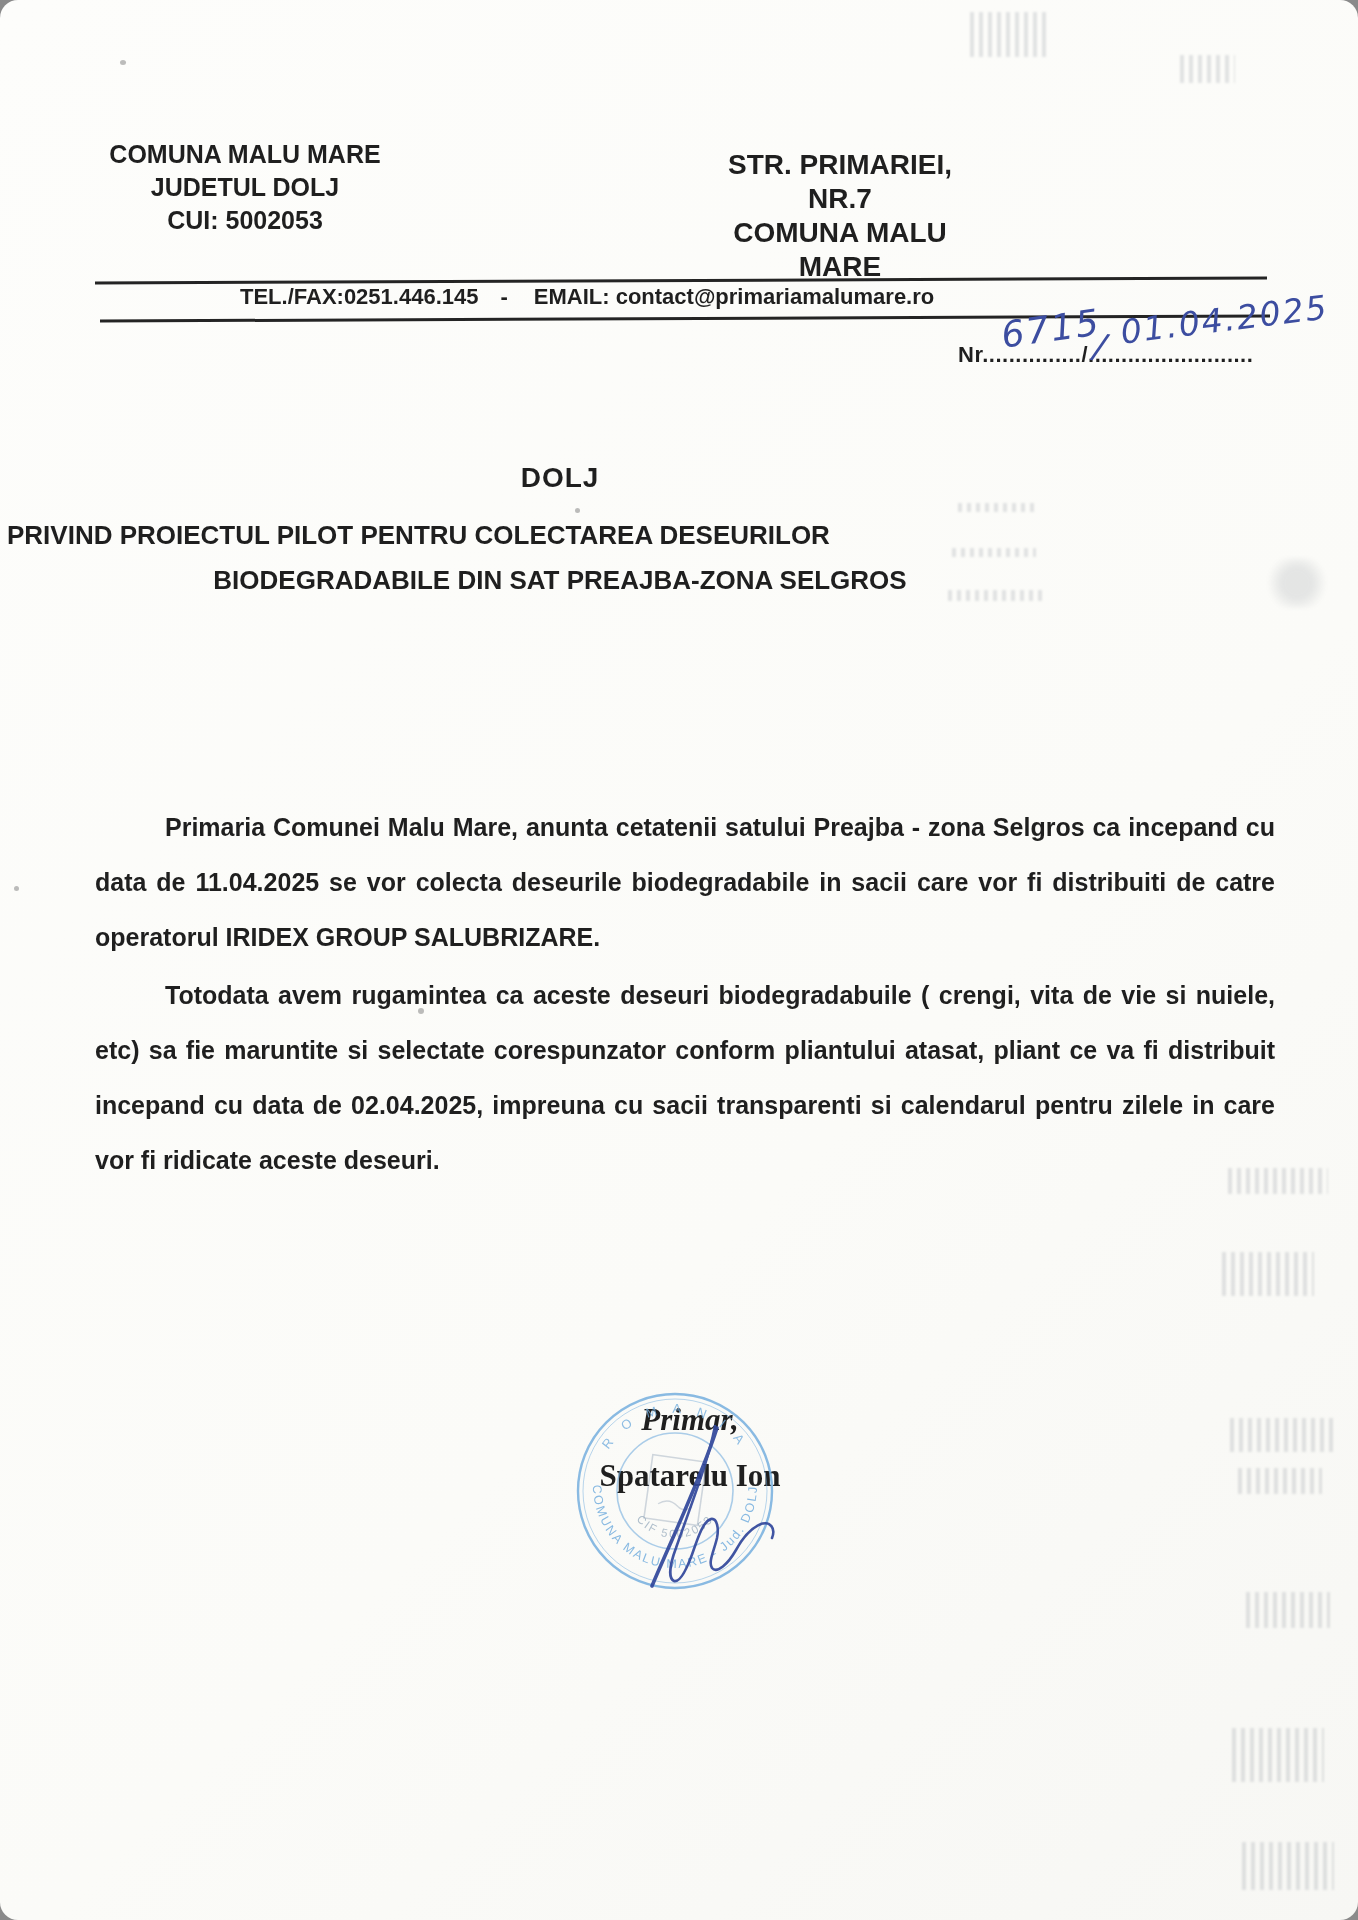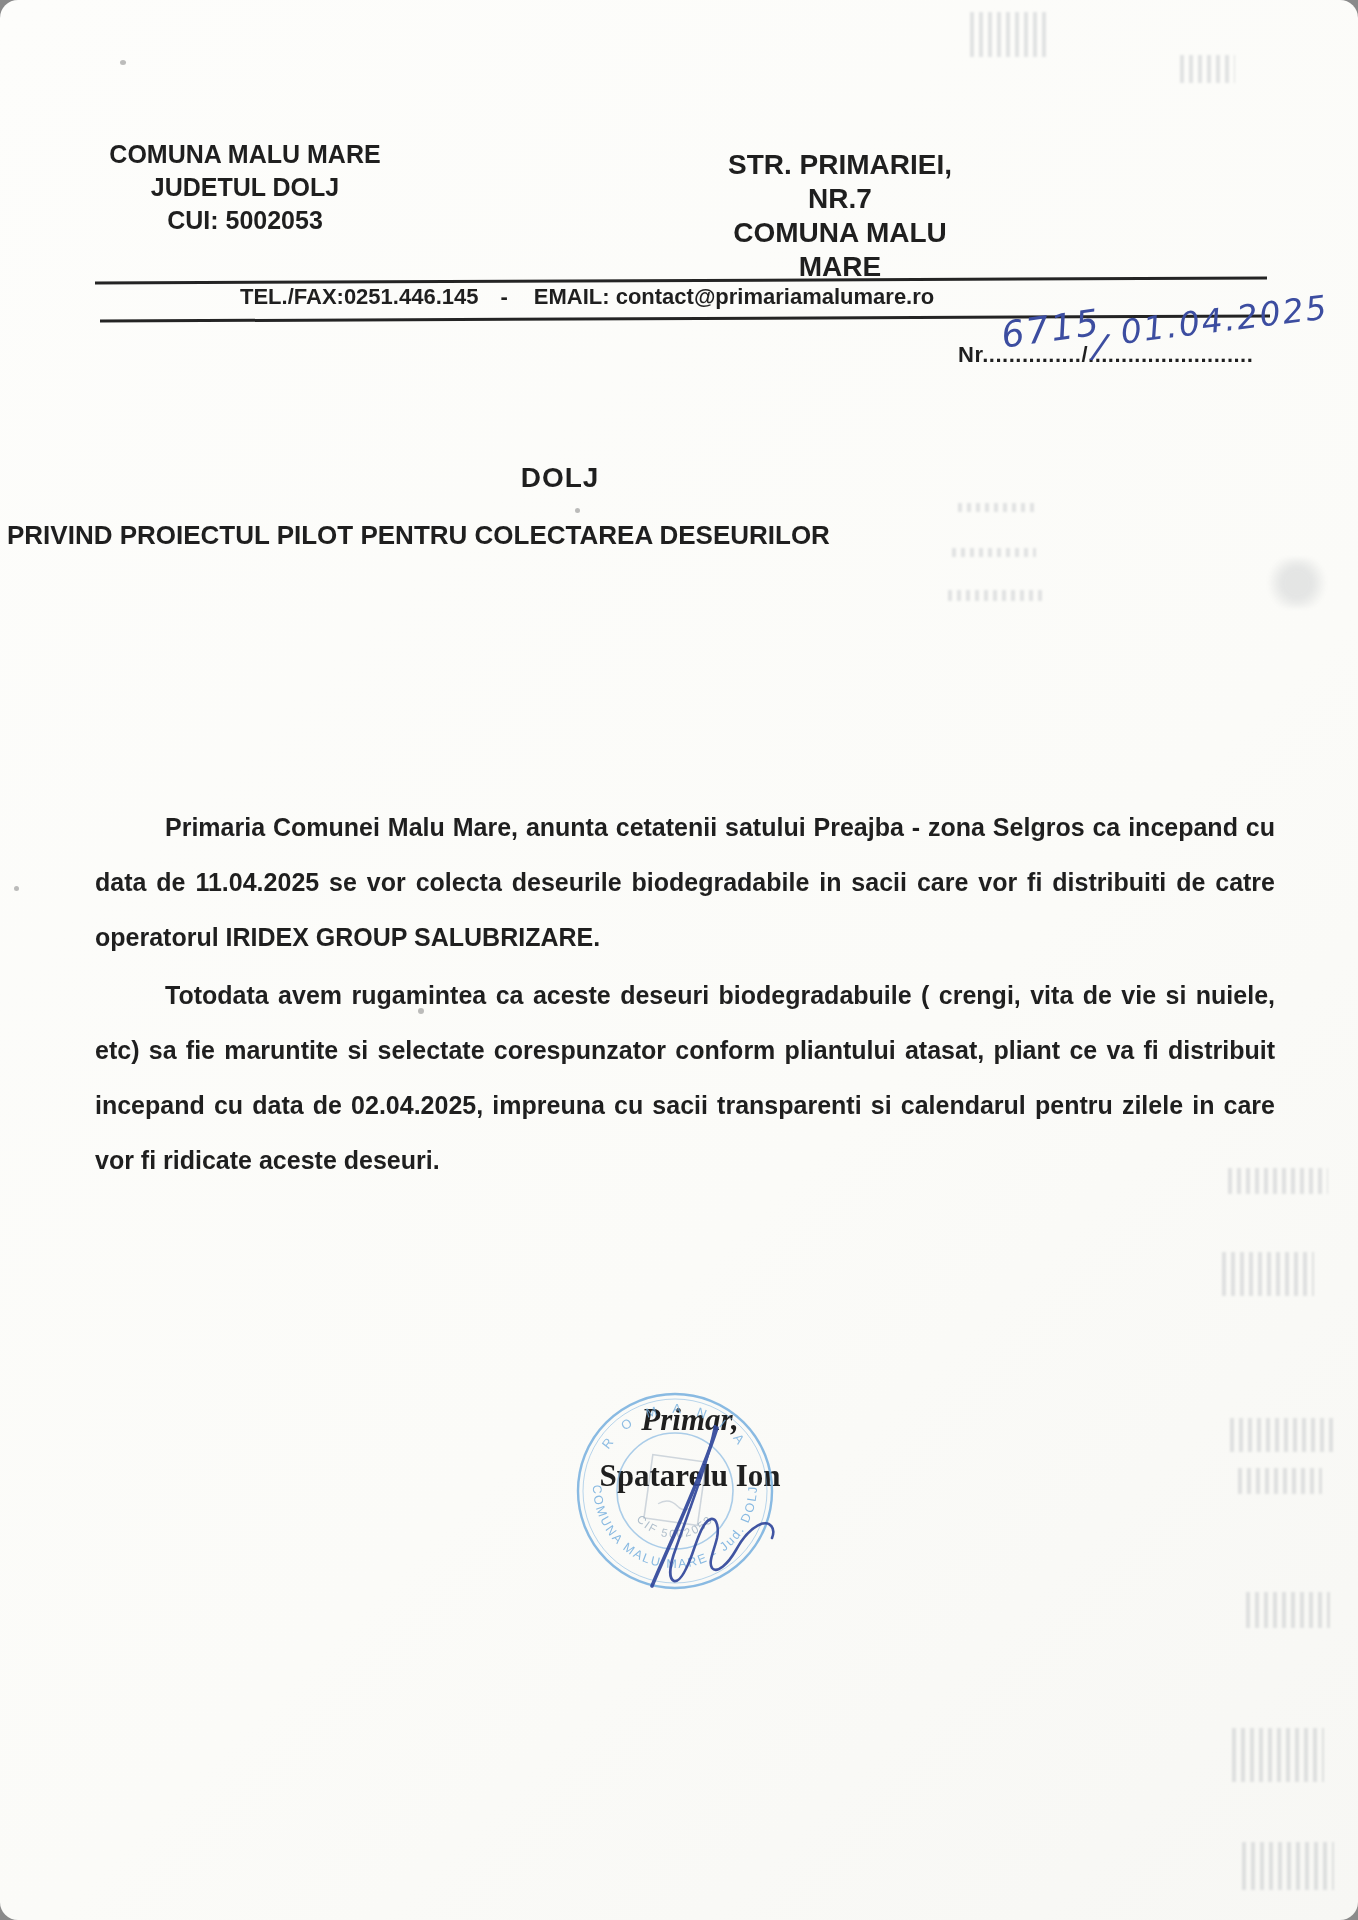--- a/index.html
+++ b/index.html
@@ -76,20 +76,21 @@
     <span>TEL./FAX:0251.446.145</span><span class="sep">-</span><span>EMAIL: contact@primariamalumare.ro</span>
   </div>
 
   <div class="abs reg-printed">Nr.............../.........................</div>
   <div class="abs hw hw-num">6715</div>
   <div class="abs hw hw-sep">/</div>
   <div class="abs hw hw-date">01.04.2025</div>
 
   <div class="abs heading">DOLJ</div>
   <div class="abs sub1">PRIVIND PROIECTUL PILOT PENTRU COLECTAREA DESEURILOR</div>
+  <div class="abs sub2">BIODEGRADABILE DIN SAT PREAJBA-ZONA SELGROS</div>
 
   <div class="abs para para-1">Primaria Comunei Malu Mare, anunta cetatenii satului Preajba - zona Selgros ca incepand cu data de 11.04.2025 se vor colecta deseurile biodegradabile in sacii care vor fi distribuiti de catre operatorul IRIDEX GROUP SALUBRIZARE.</div>
   <div class="abs para para-2">Totodata avem rugamintea ca aceste deseuri biodegradabuile ( crengi, vita de vie si nuiele, etc)  sa fie maruntite si selectate corespunzator conform pliantului atasat, pliant ce va fi distribuit incepand cu data de 02.04.2025, impreuna cu sacii transparenti si calendarul pentru zilele in care vor fi ridicate aceste deseuri.</div>
 
   <div class="abs sig-role">Primar,</div>
   <div class="abs sig-name">Spatarelu Ion</div>
 
   <svg class="abs stamp-svg" viewBox="0 0 420 290" xmlns="http://www.w3.org/2000/svg">
     <defs>
       <path id="arcTop" d="M 142,113 A 78,78 0 0 1 298,113" fill="none"></path>

